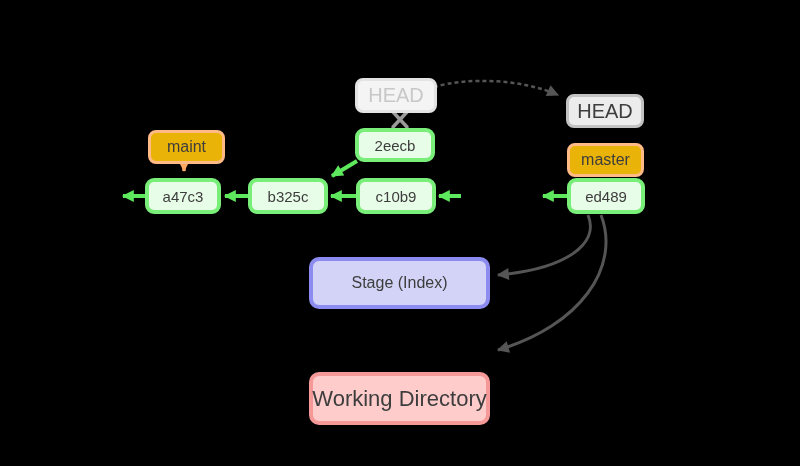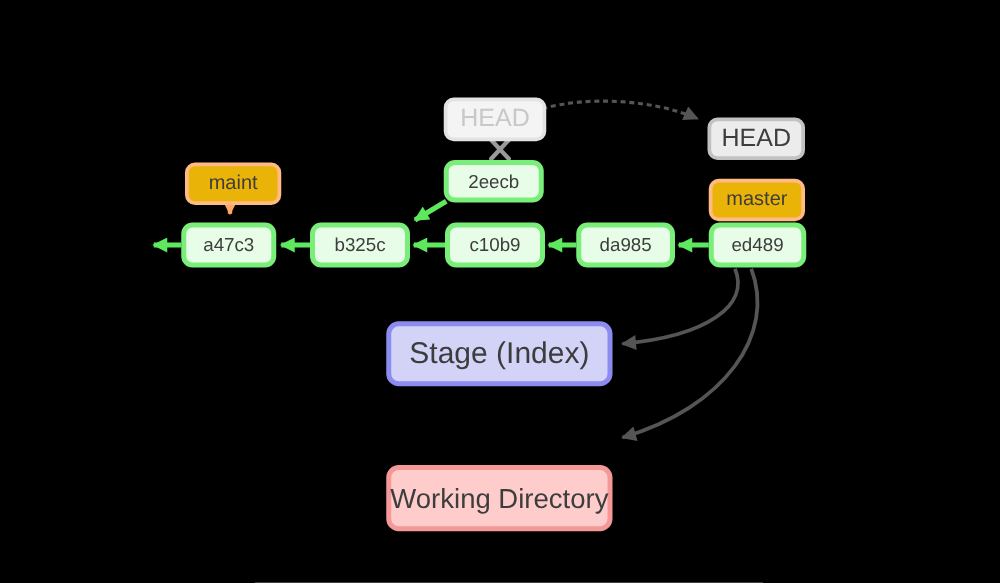--- a/index.html
+++ b/index.html
@@ -41,21 +41,21 @@
     background:#f4f4f4;
     border:3px solid #e3e3e3;
     border-radius:8px;
     font-size:20px;
     color:#c8c8c8;
   }
   .area-stage {
     background:#d3d3f7;
     border:4px solid #8c8cf0;
     border-radius:10px;
-    font-size:24px;
+    font-size:16px;
   }
   .area-working {
     background:#ffcccc;
     border:4px solid #f59898;
     border-radius:10px;
     font-size:22px;
   }
 </style>
 </head>
 <body>
@@ -101,19 +101,18 @@
   <div class="node commit" style="left:355px; top:128px; width:80px; height:34px;">2eecb</div>
 
   <div class="node head" style="left:566px; top:94px; width:78px; height:34px;">HEAD</div>
   <div class="node tag-orange" style="left:567px; top:127px; width:77px; height:34px;margin-top:16px;">master</div>
 
   <div class="node tag-orange" style="left:148px; top:130px; width:77px; height:34px;">maint</div>
 
   <div class="node commit" style="left:145px; top:178px; width:76px; height:36px;">a47c3</div>
   <div class="node commit" style="left:248px; top:178px; width:80px; height:36px;">b325c</div>
   <div class="node commit" style="left:356px; top:178px; width:80px; height:36px;">c10b9</div>
-  <div class="node commit" style="left:461px; top:178px; width:79px; height:36px;">da985</div>
   <div class="node commit" style="left:567px; top:178px; width:78px; height:36px;">ed489</div>
 
   <div class="node area-stage" style="left:309px; top:257px; width:181px; height:52px;">Stage (Index)</div>
   <div class="node area-working" style="left:309px; top:332px; width:181px; height:53px;margin-top:40px;">Working Directory</div>
 
 </div>
 
 </body></html>

